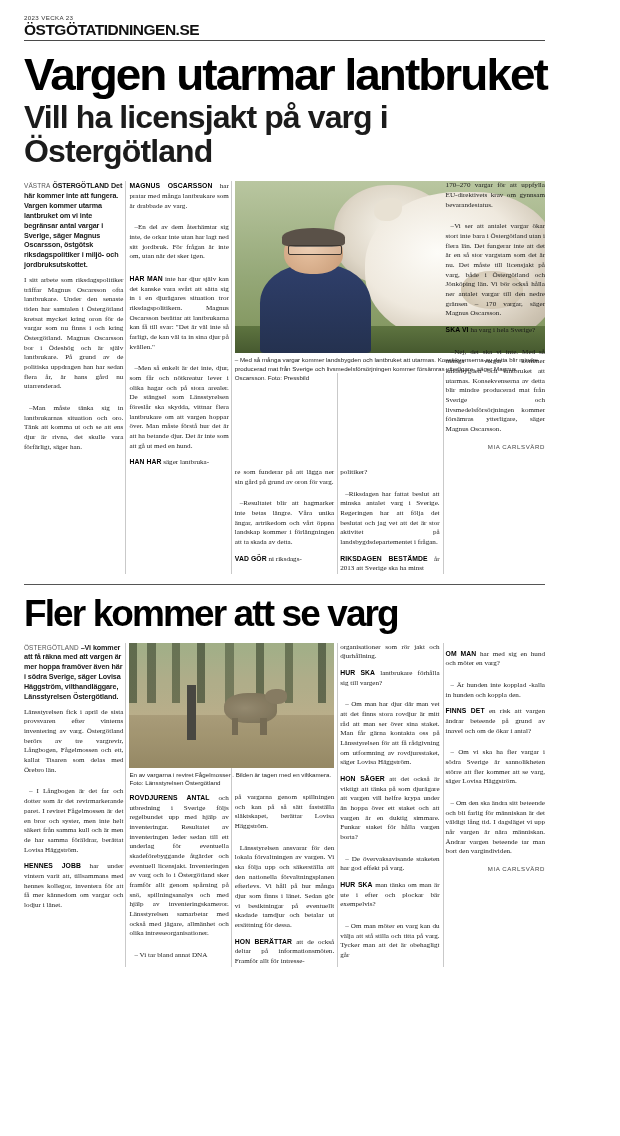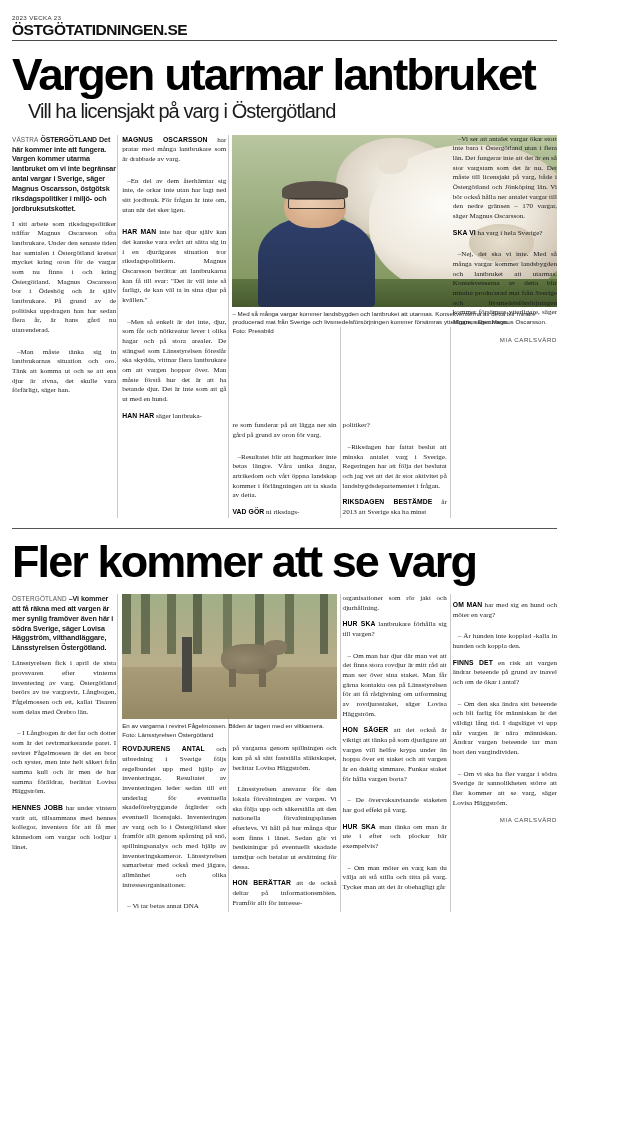--- a/index.html
+++ b/index.html
@@ -12,21 +12,21 @@
     height: 1136px;
     font-family: "Liberation Serif", serif;
     color: #1a1a1a;
     overflow: hidden;
   }
   .page {
     width: 569px;
     height: 1136px;
     position: relative;
     box-sizing: border-box;
-    padding: 0 12px;
+    padding: 0 24px;
   }
 
   
   .masthead {
     padding-top: 14px;
   }
   .masthead-date {
     font-family: "Liberation Sans", sans-serif;
     font-size: 6.2px;
     letter-spacing: 0.35px;
@@ -56,26 +56,26 @@
     font-size: 45px;
     line-height: 0.96;
     letter-spacing: -1.9px;
     color: #000;
     margin: 0;
     transform: scaleX(1.02);
     transform-origin: left center;
   }
   .headline-sub {
     font-family: "Liberation Sans", sans-serif;
-    font-weight: 400;
-    font-size: 20px;
+    font-weight: 700;
+    font-size: 32px;
     line-height: 1.06;
     letter-spacing: -0.9px;
     color: #1b1b1b;
-    margin: 5px 0 0 16px;
+    margin: 5px 0 0 0;
   }
 
   .cols-1 {
     display: grid;
     grid-template-columns: repeat(5, 1fr);
     column-gap: 6px;
     margin-top: 12px;
     position: relative;
   }
   .col {
@@ -166,21 +166,21 @@
   .hr-thick {
     border-top: 1.1px solid #555;
     margin: 10px 0 0 0;
   }
 
   
   .article-2 { padding-top: 11px; }
   .headline-2 {
     font-family: "Liberation Sans", sans-serif;
     font-weight: 700;
-    font-size: 45px;
+    font-size: 37px;
     line-height: 0.96;
     letter-spacing: -1.9px;
     color: #000;
     margin: 0;
   }
   .cols-2 {
     display: grid;
     grid-template-columns: repeat(5, 1fr);
     column-gap: 6px;
     margin-top: 11px;
@@ -309,20 +309,21 @@
       </div>
 
       <div class="col" style="grid-column:4; grid-row:2;">
         <p class="noindent">politiker?</p>
         <p>–Riksdagen har fattat beslut att minska antalet varg i Sverige. Regeringen har att följa det beslutat och jag vet att det är stor aktivitet på landsbygdsdepartementet i frågan.</p>
         <div class="gap"></div>
         <p class="noindent"><span class="runin">RIKSDAGEN BESTÄMDE</span><span> år 2013 att Sverige ska ha minst</span></p>
       </div>
 
       <div class="col" style="grid-column:5; grid-row:1 / span 2;">
+        <p class="noindent">170–270 vargar för att uppfylla EU-direktivets krav om gynnsam bevarandestatus.</p>
         <p>–Vi ser att antalet vargar ökar stort inte bara i Östergötland utan i flera län. Det fungerar inte att det är en så stor vargstam som det är nu. Det måste till licensjakt på varg, både i Östergötland och Jönköping län. Vi bör också hålla ner antalet vargar till den nedre gränsen – 170 vargar, säger Magnus Oscarsson.</p>
         <div class="gap"></div>
         <p class="noindent"><span class="runin">SKA VI</span><span> ha varg i hela Sverige?</span></p>
         <p>–Nej, det ska vi inte. Med så många vargar kommer landsbygden och lantbruket att utarmas. Konsekvenserna av detta blir mindre producerad mat från Sverige och livsmedelsförsörjningen kommer försämras ytterligare, säger Magnus Oscarsson.</p>
         <div class="byline">MIA CARLSVÄRD</div>
       </div>
     </div>
 
     <div class="hr-thick"></div>
   </div>
@@ -345,31 +346,31 @@
           <div class="ph2-wolf"></div>
           <div class="ph2-wolf-head"></div>
           <div class="ph2-wolf-leg1"></div>
           <div class="ph2-wolf-leg2"></div>
           <div class="ph2-haze"></div>
         </div>
         <div class="caption">En av vargarna i reviret Fågelmossen. Bilden är tagen med en viltkamera. Foto: Länsstyrelsen Östergötland</div>
       </div>
 
       <div class="col" style="grid-column:1; grid-row:1 / span 2;">
-        <p class="lead noindent"><span class="kicker">ÖSTERGÖTLAND</span> <span>–Vi kommer att få räkna med att vargen är mer synlig framöver även här i södra Sverige, säger Lovisa Häggström, vilthandläggare, Länsstyrelsen Östergötland.</span></p>
+        <p class="lead noindent"><span class="kicker">ÖSTERGÖTLAND</span> <span>–Vi kommer att få räkna med att vargen är mer hoppa framöver även här i södra Sverige, säger Lovisa Häggström, vilthandläggare, Länsstyrelsen Östergötland.</span></p>
         <div class="gap"></div>
         <p class="noindent">Länsstyrelsen fick i april de sista provsvaren efter vinterns inventering av varg. Östergötland berörs av tre vargrevir, Långbogen, Fågelmossen och ett, kallat Tisaren som delas med Örebro län.</p>
         <p>– I Långbogen är det far och dotter som är det revirmarkerande paret. I reviret Fågelmossen är det en bror och syster, men inte helt säkert från samma kull och är men de har samma föräldrar, berättat Lovisa Häggström.</p>
         <div class="gap"></div>
         <p class="noindent"><span class="runin">HENNES JOBB</span><span> har under vintern varit att, tillsammans med hennes kollegor, inventera för att få mer kännedom om vargar och lodjur i länet.</span></p>
       </div>
 
       <div class="col" style="grid-column:2; grid-row:2;">
         <p class="noindent"><span class="runin">ROVDJURENS ANTAL</span><span> och utbredning i Sverige följs regelbundet upp med hjälp av inventeringar. Resultatet av inventeringen leder sedan till ett underlag för eventuella skadeförebyggande åtgärder och eventuell licensjakt. Inventeringen av varg och lo i Östergötland sker framför allt genom spårning på snö, spillningsanalys och med hjälp av inventeringskameror. Länsstyrelsen samarbetar med också med jägare, allmänhet och olika intresseorganisationer.</span></p>
-        <p>– Vi tar betas annat DNA</p>
+        <p>– Vi tar bland annat DNA</p>
       </div>
 
       <div class="col" style="grid-column:3; grid-row:2;">
         <p class="noindent">på vargarna genom spillningen och kan på så sätt fastställa släktskapet, berättar Lovisa Häggström.</p>
         <p>Länsstyrelsen ansvarar för den lokala förvaltningen av vargen. Vi ska följa upp och säkerställa att den nationella förvaltningsplanen efterlevs. Vi håll på hur många djur som finns i länet. Sedan gör vi besiktningar på eventuellt skadade tamdjur och betalar ut ersättning för dessa.</p>
         <div class="gap"></div>
         <p class="noindent"><span class="runin">HON BERÄTTAR</span><span> att de också deltar på informationsmöten. Framför allt för intresse-</span></p>
       </div>
 
       <div class="col" style="grid-column:4; grid-row:1 / span 2;">
@@ -384,20 +385,20 @@
         <p class="noindent"><span class="runin">HUR SKA</span><span> man tänka om man är ute i efter och plockar bär exempelvis?</span></p>
         <p>– Om man möter en varg kan du välja att stå stilla och titta på varg. Tycker man att det är obehagligt går</p>
       </div>
 
       <div class="col" style="grid-column:5; grid-row:1 / span 2;">
         <div class="gap"></div>
         <p class="noindent"><span class="runin">OM MAN</span><span> har med sig en hund och möter en varg?</span></p>
         <p>– Är hunden inte kopplad -kalla in hunden och koppla den.</p>
         <div class="gap"></div>
         <p class="noindent"><span class="runin">FINNS DET</span><span> en risk att vargen ändrar beteende på grund av inavel och om de ökar i antal?</span></p>
+        <p>– Om vi ska ha fler vargar i södra Sverige är sannolikheten större att fler kommer att se varg, säger Lovisa Häggström.</p>
         <p>– Om den ska ändra sitt beteende och bli farlig för människan är det väldigt lång tid. I dagsläget vi upp når vargen är nära människan. Ändrar vargen beteende tar man bort den vargindividen.</p>
-        <p>– Om vi ska ha fler vargar i södra Sverige är sannolikheten större att fler kommer att se varg, säger Lovisa Häggström.</p>
         <div class="byline">MIA CARLSVÄRD</div>
       </div>
     </div>
   </div>
 
 </div>
 
 </body></html>

